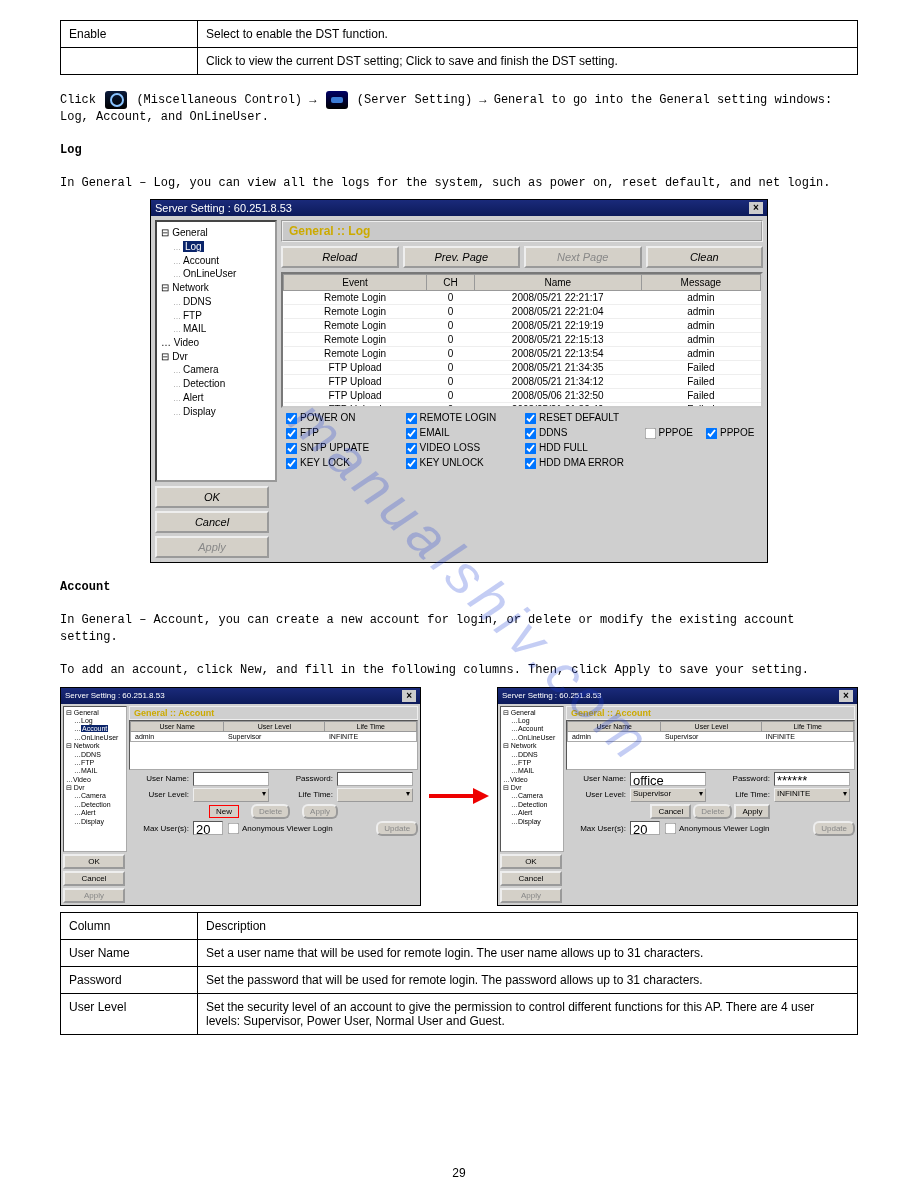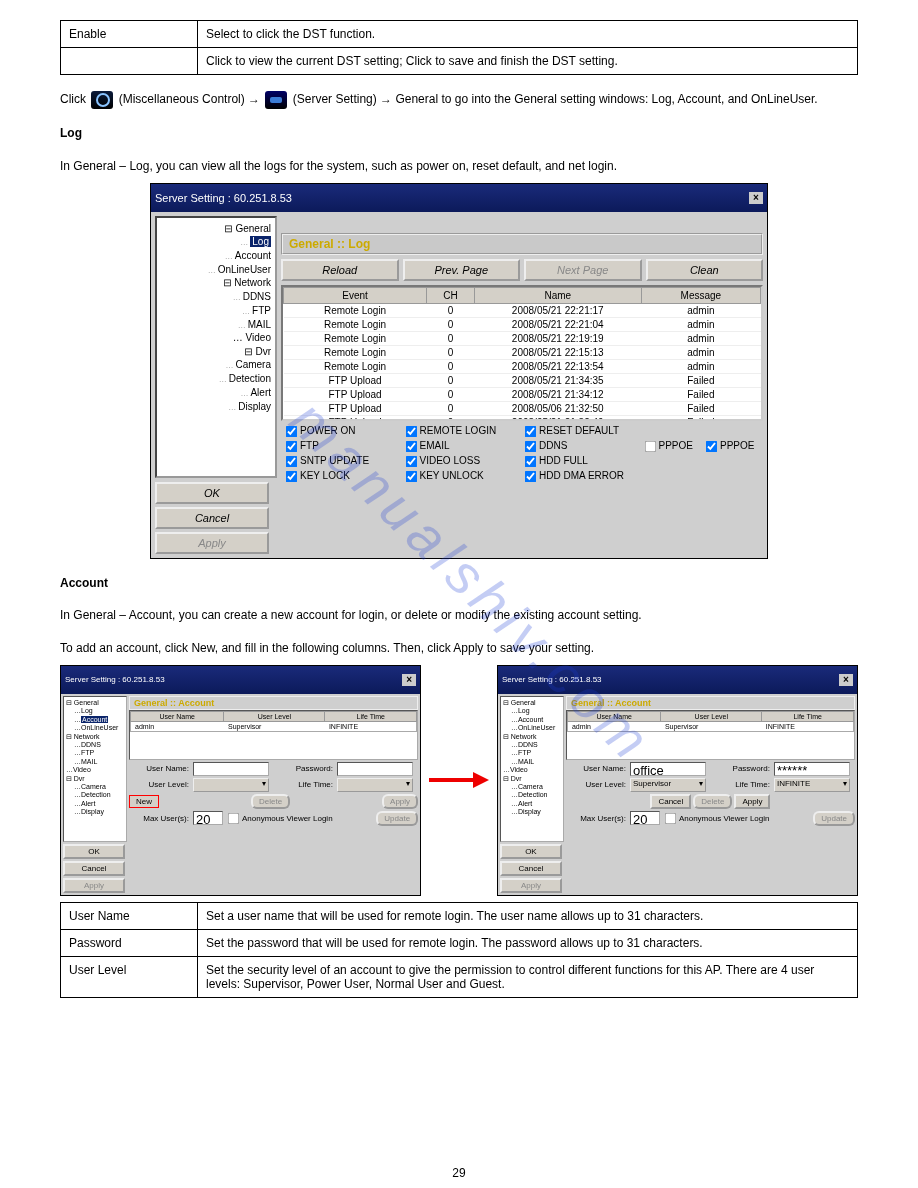--- a/index.html
+++ b/index.html
@@ -21,21 +21,21 @@
     border-collapse: collapse;
     width: 100%;
   }
   table.doc-tbl td {
     border: 1px solid #000;
     padding: 6px 8px;
     vertical-align: top;
     font-size: 12px;
   }
   .col1 { width: 120px; }
-  .section-p { margin: 16px 0 8px 0; line-height: 1.4; }
+  .section-p { margin: 16px 0 8px 0; line-height: 1.4; font-family: Liberation Mono, monospace; }
   .heading { font-weight: bold; }
   .inline-icon {
     display: inline-block;
     width: 22px;
     height: 18px;
     vertical-align: middle;
     border-radius: 3px;
     margin: 0 2px;
   }
   .icon-gear {
@@ -68,49 +68,48 @@
     width: 618px;
     margin: 6px auto 0 auto;
     border: 1px solid #000;
     background: #cfcfcf;
     box-sizing: border-box;
   }
   .titlebar {
     background: linear-gradient(#1a2a7a,#0c1a5a);
     color: #fff;
     font-size: 11px;
-    padding: 8px 4px;
+    padding: 2px 4px;
     display: flex;
     justify-content: space-between;
     align-items: center;
   }
   .titlebar .close {
     width: 14px; height: 12px; background: #ccc; color:#000;
     font-size: 10px; text-align: center; line-height: 12px;
     font-weight: bold;
   }
   .win1-body { display: flex; background: #cfcfcf; }
   .tree {
     width: 110px;
     background: #fff;
     border: 2px inset #999;
     font-size: 10px;
     padding: 4px;
     margin: 4px;
     line-height: 1.35;
     height: 250px;
     overflow: hidden;
-    text-align: right;
   }
   .tree .sel { background: #0a246a; color: #fff; padding: 0 2px; }
   .tree ul { list-style: none; margin: 0; padding: 0 0 0 12px; }
   .tree li::before { content: "…"; color:#888; margin-right:2px; font-size:8px; }
   .right-pane {
     flex: 1;
-    margin: 21px 4px 4px 0;
+    margin: 4px 4px 4px 0;
   }
   .pane-title {
     color: #ccaa00;
     font-weight: bold;
     background: #c9c9c9;
     border: 2px groove #eee;
     padding: 2px 6px;
     font-size: 12px;
     margin-bottom: 4px;
   }
@@ -258,21 +257,21 @@
 <body>
 
 <div class="page">
 
   <div class="watermark">manualshiv.com</div>
 
   <table class="doc-tbl">
     <tbody>
         <tr>
           <td class="col1">Enable</td>
-          <td>Select to click the DST function.</td>
+          <td>Select to enable the DST function.</td>
         </tr>
     <tr>
           <td class="col1"></td>
           <td>Click to view the current DST setting; Click to save and finish the DST setting.</td>
         </tr>
   </tbody>
     </table>
 
   <p class="section-p">
     Click <span class="inline-icon icon-gear"></span> (Miscellaneous Control) →
@@ -478,21 +477,21 @@
           <div class="form-row">
               <span class="lbl">User Level:</span>
               <span class="dd">
                 <span></span>
               </span>
               <span class="lbl">Life Time:</span>
               <span class="dd">
                 <span></span>
               </span>
             </div>
-          <div class="form-row" style="justify-content:space-between;gap:2px">
+          <div class="form-row" style="justify-content:center;gap:12px">
             <span class="sm-btn hl">New</span>
             <span class="sm-btn dis">Delete</span>
             <span class="sm-btn dis">Apply</span>
           </div>
           <div class="form-row">
               <span class="lbl">Max User(s):</span>
               <span class="field" style="width:24px">20</span>
               <label class="chk"><input type="checkbox" style=""><span>Anonymous Viewer Login</span></label>
               <span class="sm-btn dis" style="margin-left:auto">Update</span>
             </div>
@@ -576,20 +575,24 @@
               <label class="chk"><input type="checkbox" style=""><span>Anonymous Viewer Login</span></label>
               <span class="sm-btn dis" style="margin-left:auto">Update</span>
             </div>
         </div>
       </div>
     </div>
   </div>
 
   <table class="doc-tbl" style="margin-top:4px">
     <tbody>
+        <tr>
+          <td class="col1">Column</td>
+          <td>Description</td>
+        </tr>
     <tr>
           <td class="col1">User Name</td>
           <td>Set a user name that will be used for remote login. The user name allows up to 31 characters.</td>
         </tr>
     <tr>
           <td class="col1">Password</td>
           <td>Set the password that will be used for remote login. The password allows up to 31 characters.</td>
         </tr>
     <tr>
           <td class="col1">User Level</td>

